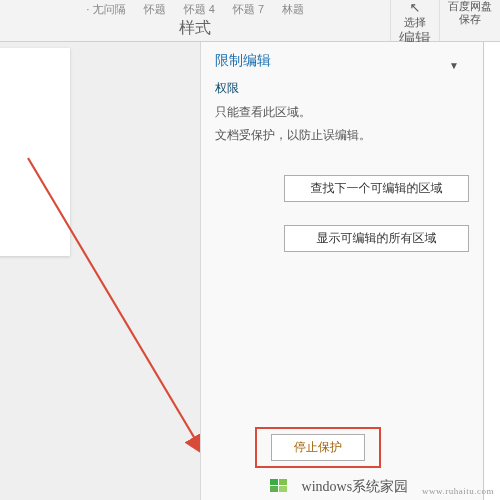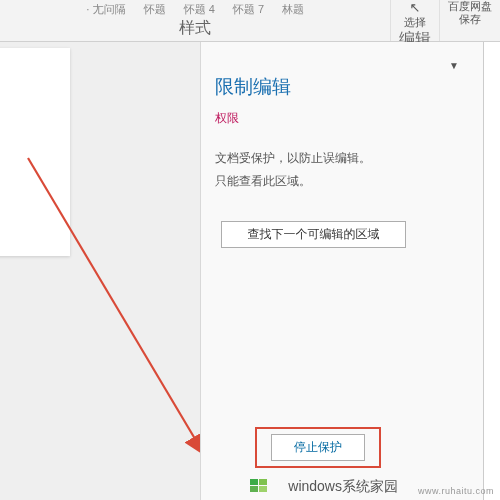--- a/index.html
+++ b/index.html
@@ -76,50 +76,49 @@
     }
     .panel {
       flex: 1;
       background: #f9f9f9;
       border-left: 1px solid #d8d8d8;
       border-right: 1px solid #ccc;
       padding: 10px 14px;
       position: relative;
     }
     .panel-title {
-      font-size: 19px;
+      font-size: 14px;
       color: #1a6fb0;
       font-weight: normal;
       margin-bottom: 10px;
-      margin-top: 22px;
     }
     .panel-chevron {
       position: absolute;
       right: 24px;
       top: 18px;
       color: #555;
       font-size: 10px;
     }
     .panel-sub {
       font-size: 12px;
-      color: #be185d;
-      margin-bottom: 22px;
+      color: #0c4a6e;
+      margin-bottom: 6px;
     }
     .panel-text {
       font-size: 12px;
       color: #555;
       line-height: 1.6;
       margin-bottom: 4px;
     }
     .btn-group {
       margin-top: 30px;
       display: flex;
       flex-direction: column;
       gap: 23px;
-      align-items: flex-start;
+      align-items: flex-end;
       padding-left: 6px;
     }
     .panel-btn {
       background: #fff;
       border: 1px solid #adadad;
       padding: 4px 14px;
       font-size: 12px;
       color: #333;
       font-family: inherit;
       cursor: pointer;
@@ -145,41 +144,41 @@
       padding: 5px 14px;
       display: inline-block;
     }
     .stop-btn {
       background: #fff;
       border: 1px solid #adadad;
       padding: 4px 22px;
       font-size: 12px;
       font-family: inherit;
       cursor: pointer;
-      color: #0369a1;
+      color: #a16207;
     }
     .right-strip {
       width: 16px;
       background: #fff;
     }
     svg.arrow {
       position: absolute;
       left: 24px; top: 112px;
       pointer-events: none;
     }
     .watermark {
       position: absolute;
       right: 6px;
       bottom: 4px;
       display: flex;
       align-items: center;
-      gap: 18px;
+      gap: 12px;
       font-size: 14px;
       color: #555;
-      font-family: Liberation Sans, sans-serif;
+      font-family: Liberation Serif, serif;
     }
     .wm-logo {
       width: 20px; height: 16px;
       display: inline-block;
       position: relative;
     }
     .wm-logo span {
       position: absolute;
       width: 8px; height: 6px;
       background: #3cab47;
@@ -237,25 +236,26 @@
         </marker>
       </defs>
       <line x1="4" y1="4" x2="180" y2="300" stroke="#d94a38" stroke-width="2.2" marker-end="url(#ah)"></line>
     </svg>
   </div>
 
   <div class="panel">
     <div class="panel-chevron">▼</div>
     <div class="panel-title">限制编辑</div>
     <div class="panel-sub">权限</div>
+    <div class="panel-text">只能查看此区域。</div>
     <div class="panel-text">文档受保护，以防止误编辑。</div>
-    <div class="panel-text">只能查看此区域。</div>
 
     <div class="btn-group">
       <button class="panel-btn">查找下一个可编辑的区域</button>
+      <button class="panel-btn">显示可编辑的所有区域</button>
     </div>
 
     <div class="stop-area">
       <div class="stop-outline">
         <button class="stop-btn">停止保护</button>
       </div>
     </div>
   </div>
 
   <div class="right-strip"></div>

